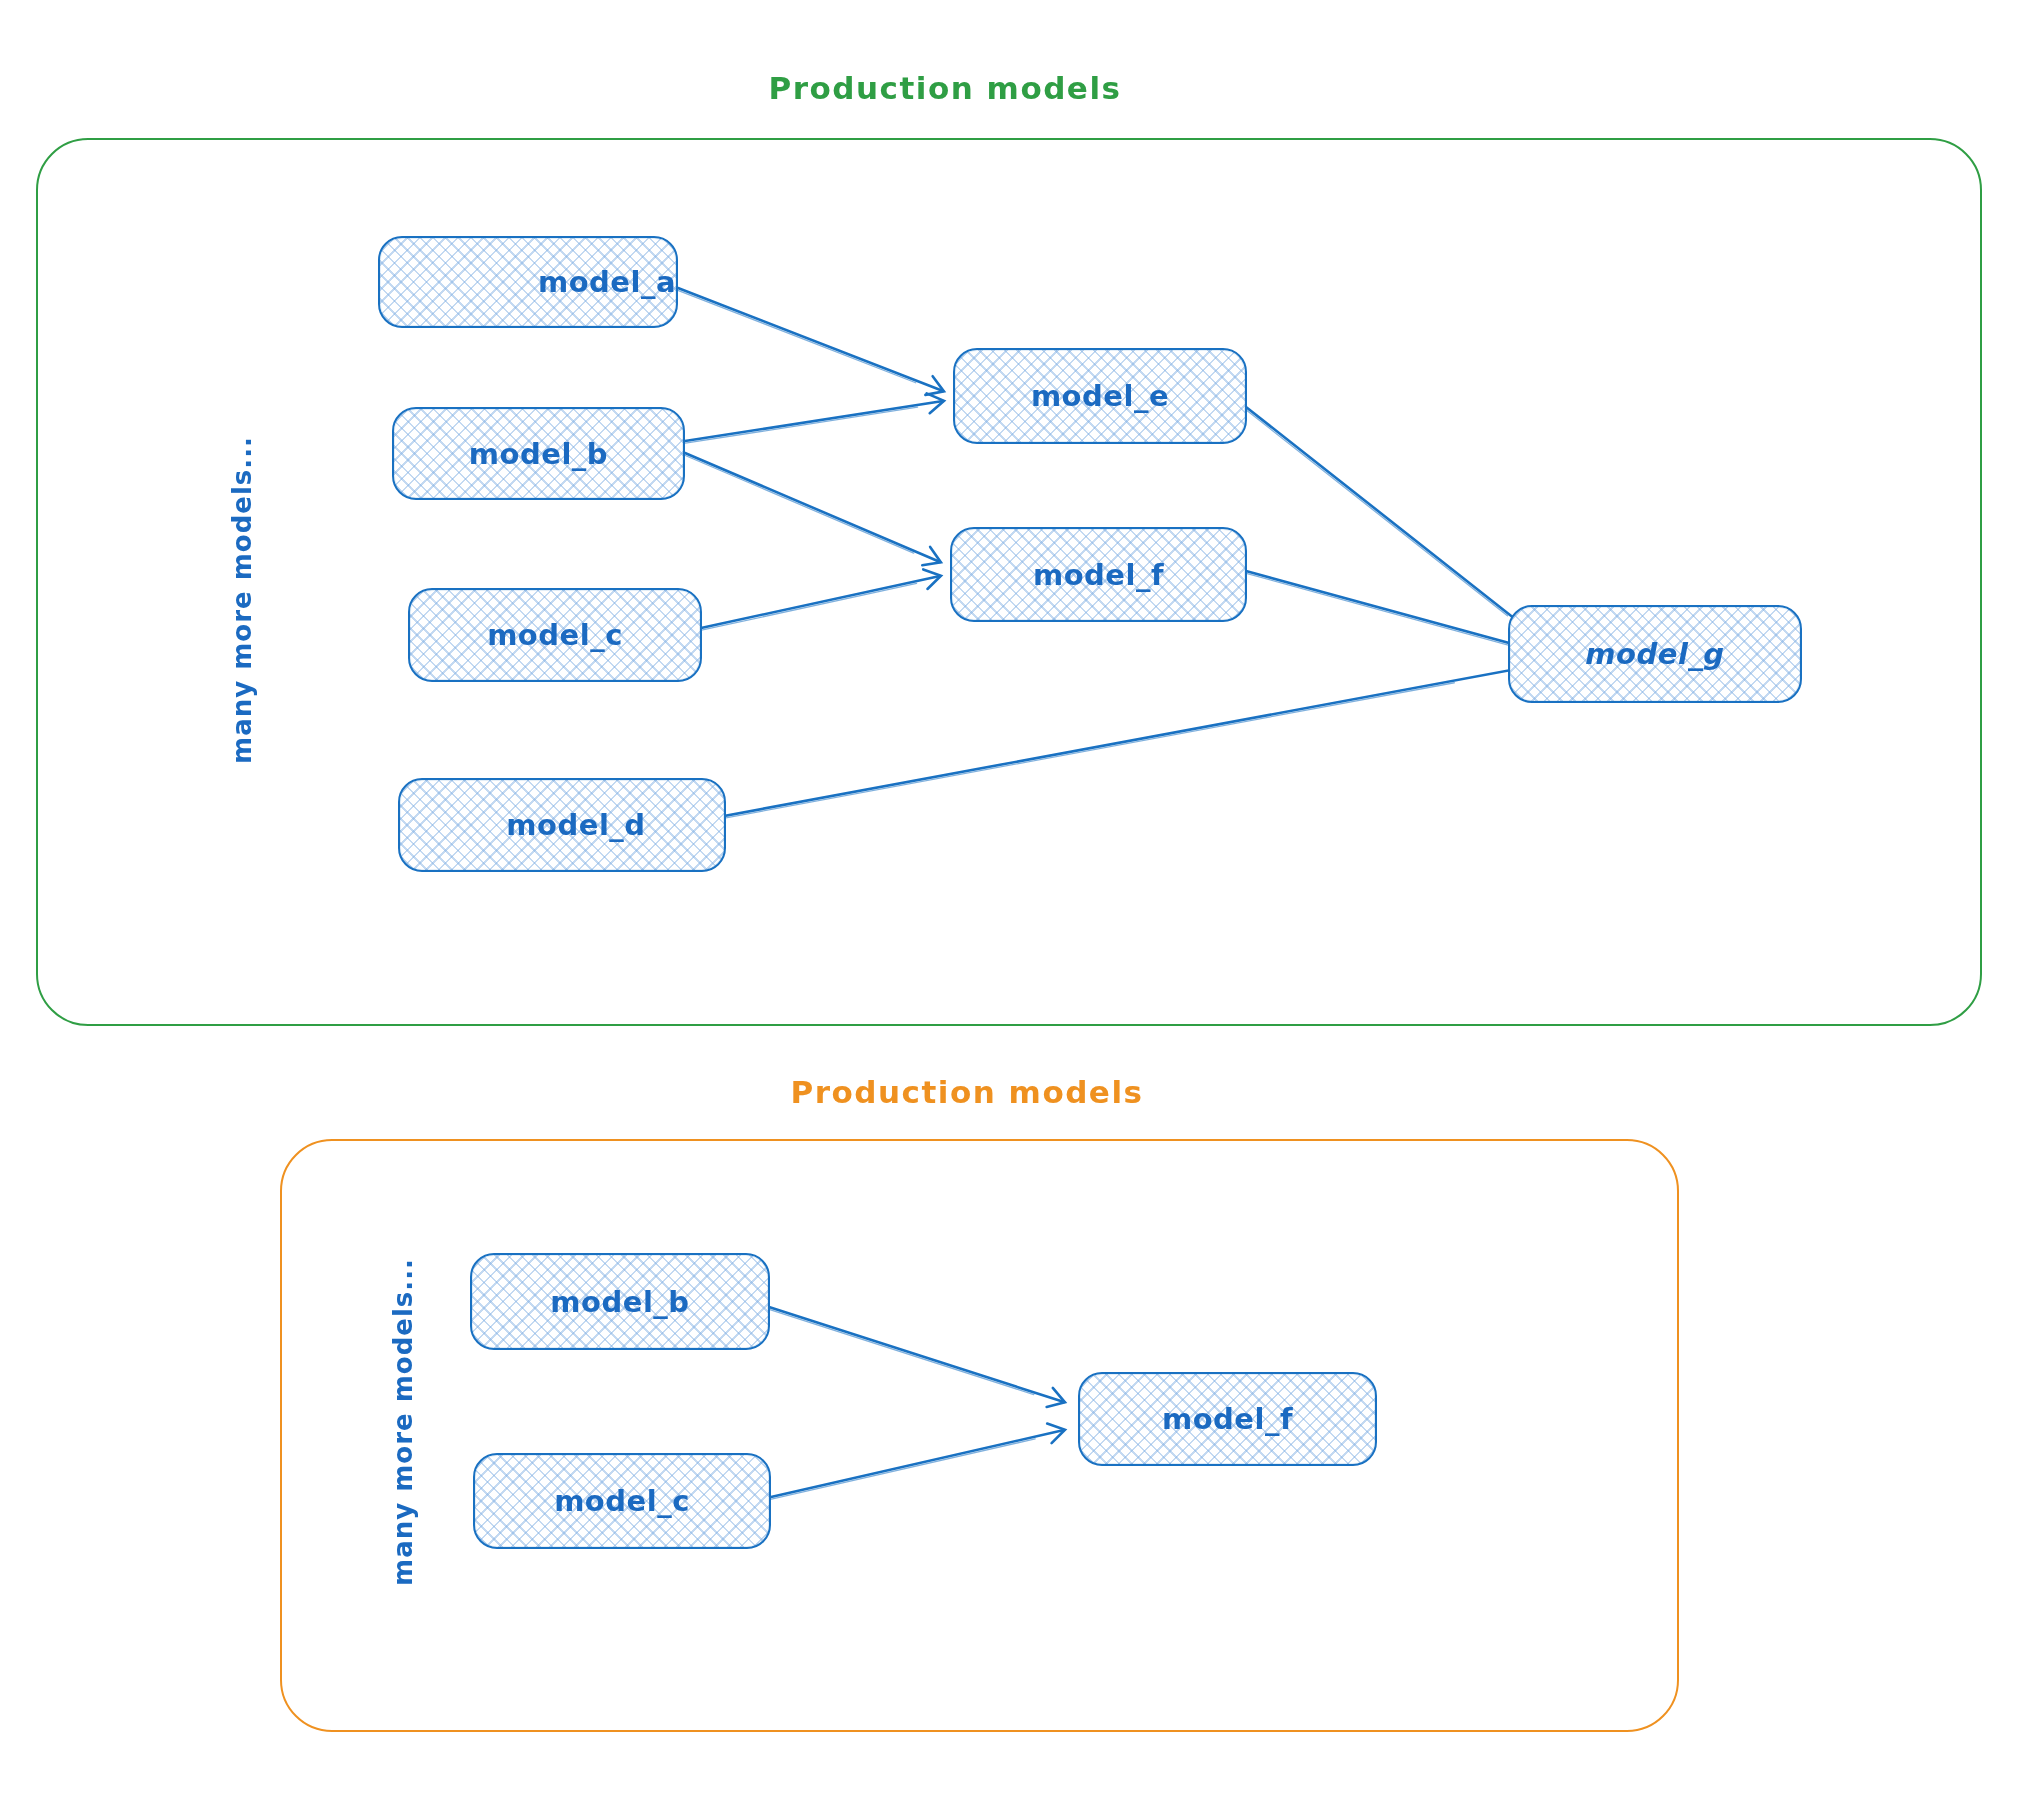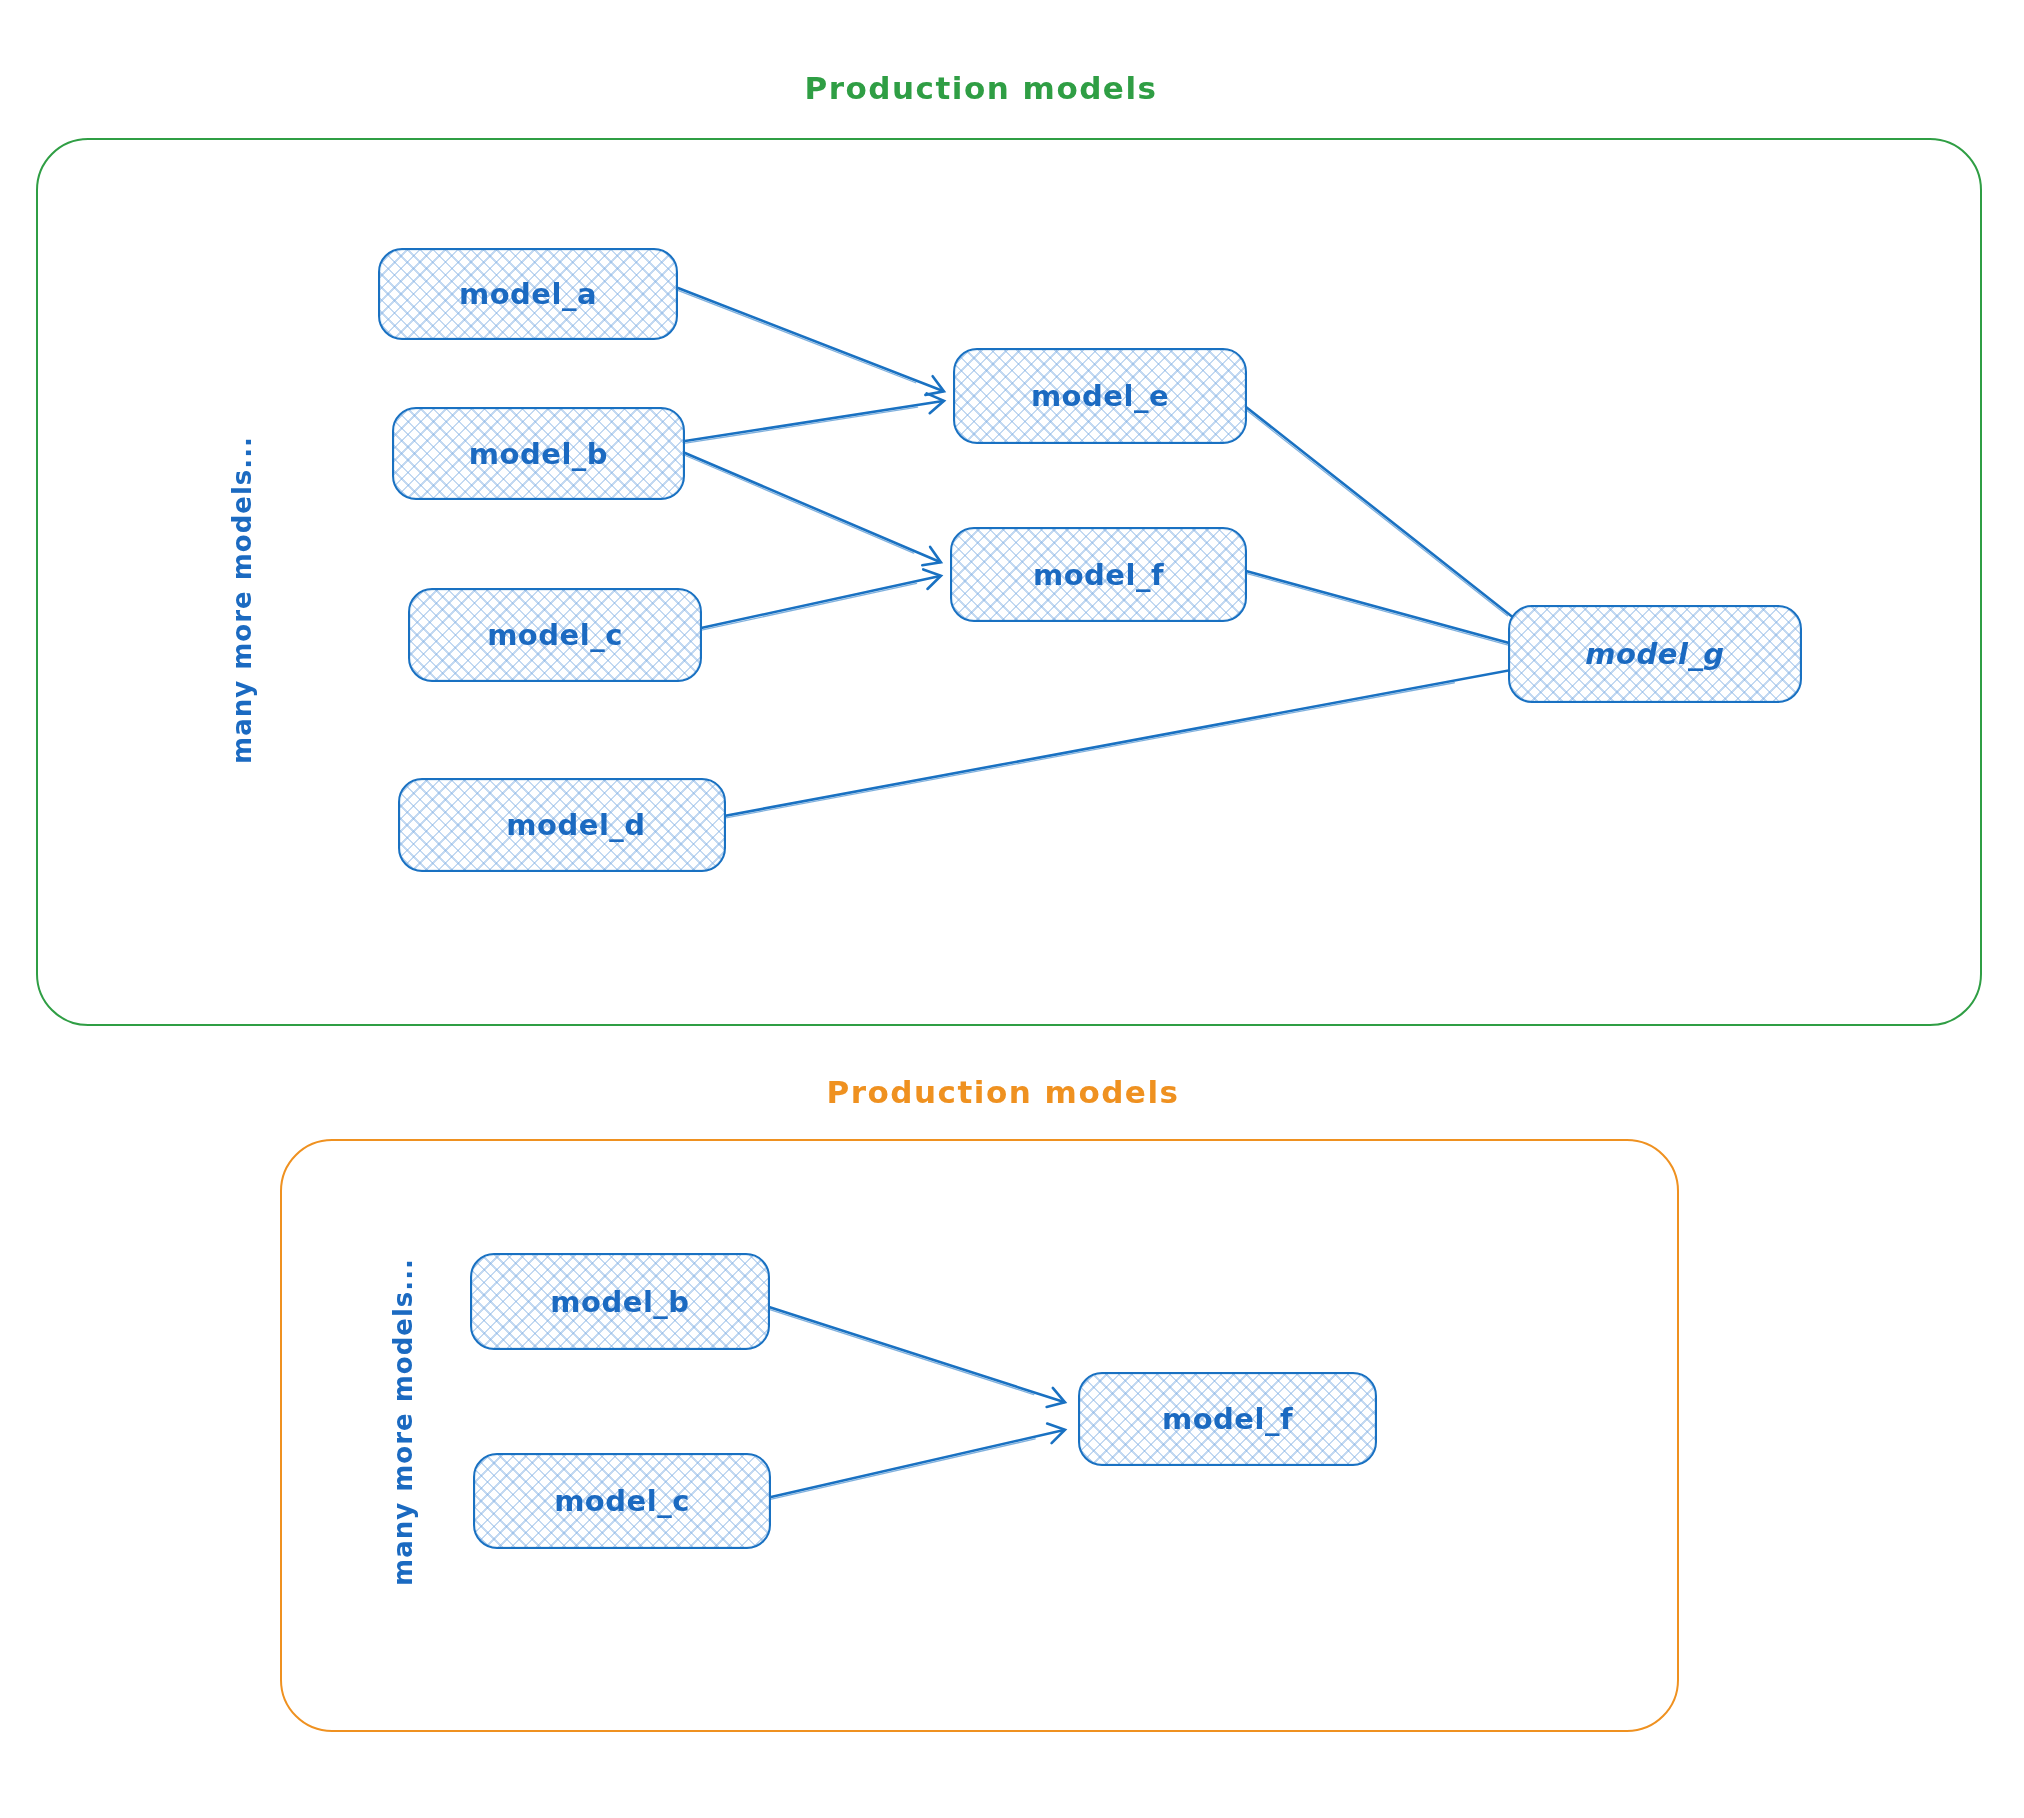--- a/index.html
+++ b/index.html
@@ -2,21 +2,21 @@
 <html><head>
 <meta charset="utf-8">
 <style>
   html,body{margin:0;padding:0;background:#ffffff;}
   body{width:2024px;height:1818px;position:relative;overflow:hidden;
        font-family:"DejaVu Sans", "Liberation Sans", sans-serif;}
   #canvas{position:absolute;left:0;top:0;width:2024px;height:1818px;}
   #edge-layer{position:absolute;left:0;top:0;width:2024px;height:1818px;pointer-events:none;}
   .frame{position:absolute;border:2.5px solid;border-radius:52px;background:transparent;}
   .section-title{position:absolute;transform:translate(-50%,-50%);
-       font-size:31px;font-weight:bold;letter-spacing:1.5px;white-space:nowrap;margin-left:36px;}
+       font-size:31px;font-weight:bold;letter-spacing:1.5px;white-space:nowrap;}
   .side-label{position:absolute;transform:translate(-50%,-50%) rotate(-90deg);
        transform-origin:center;font-size:26px;font-weight:bold;letter-spacing:1px;
        color:#1b6ac1;white-space:nowrap;}
   .node{position:absolute;border:2.6px solid #1971c2;border-radius:24px;
        display:flex;align-items:center;justify-content:center;
        background:
          repeating-linear-gradient(45deg, rgba(125,173,226,.46) 0 1.8px, transparent 1.8px 9px),
          repeating-linear-gradient(135deg, rgba(125,173,226,.46) 0 1.8px, transparent 1.8px 9px),
          #ffffff;
        box-shadow:0 0 0 1px rgba(25,113,194,.12) inset;}
@@ -50,21 +50,21 @@
         <line x1="768.3256309946032" y1="1309.0940932272847" x2="1033.8256309946032" y2="1394.5940932272847" stroke="#1971c2" stroke-width="1.3" opacity="0.55" stroke-linecap="round"></line>
         <line x1="769" y1="1307" x2="1064" y2="1402" stroke="#1971c2" stroke-width="2.6" stroke-linecap="round" marker-end="url(#arrowhead)"></line>
         <line x1="771.4904133091106" y1="1499.1446432771552" x2="1035.1904133091107" y2="1438.8446432771552" stroke="#1971c2" stroke-width="1.3" opacity="0.55" stroke-linecap="round"></line>
         <line x1="771" y1="1497" x2="1064" y2="1430" stroke="#1971c2" stroke-width="2.6" stroke-linecap="round" marker-end="url(#arrowhead)"></line>
       </g>
   </svg>
   <div id="sections-root">
       <div class="frame" style="left: 36px; top: 138px; width: 1942px; height: 884px; border-color: rgb(47, 158, 68);"></div>
       <div class="section-title" style="left: 945px; top: 88px; color: rgb(47, 158, 68);">Production models</div>
       <div class="side-label" style="left: 242px; top: 600px;">many more models...</div>
-      <div class="node" style="left: 378px; top: 248px; width: 296px; height: 88px;">
+      <div class="node" style="left: 378px; top: 236px; width: 296px; height: 88px; justify-content: flex-end;">
         <span class="node-label">model_a</span>
       </div>
       <div class="node" style="left: 392px; top: 407px; width: 289px; height: 89px;">
         <span class="node-label">model_b</span>
       </div>
       <div class="node" style="left: 408px; top: 588px; width: 290px; height: 90px;">
         <span class="node-label">model_c</span>
       </div>
       <div class="node" style="left: 398px; top: 778px; width: 296px; height: 90px; padding-left: 28px;">
         <span class="node-label">model_d</span>

